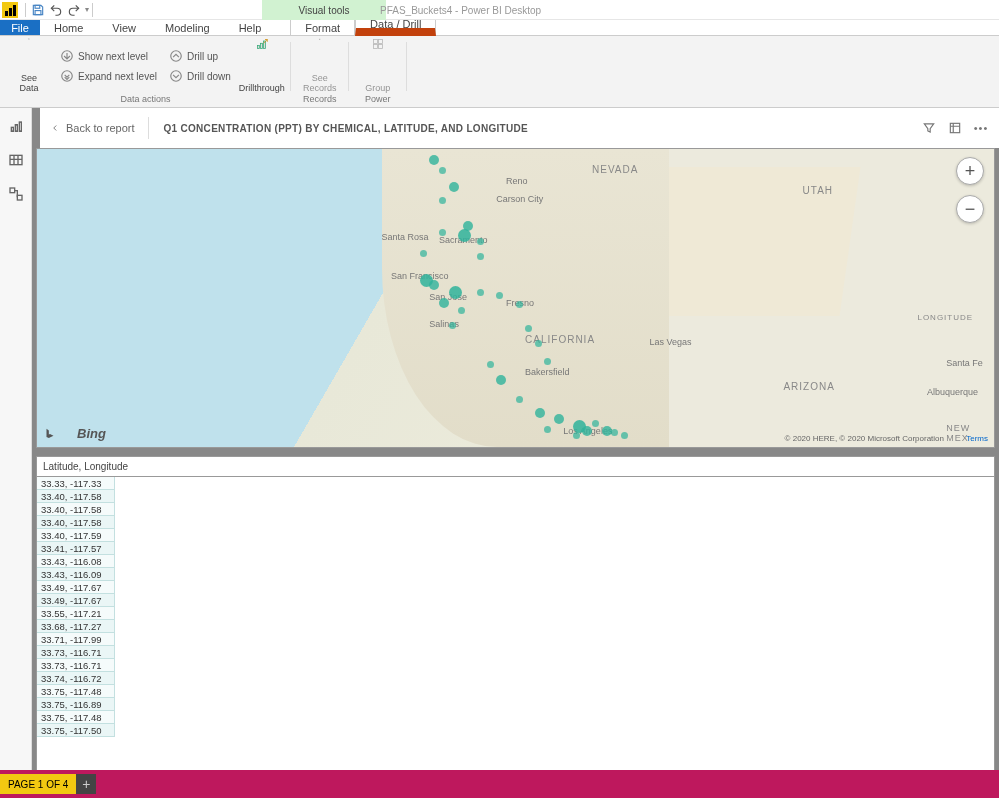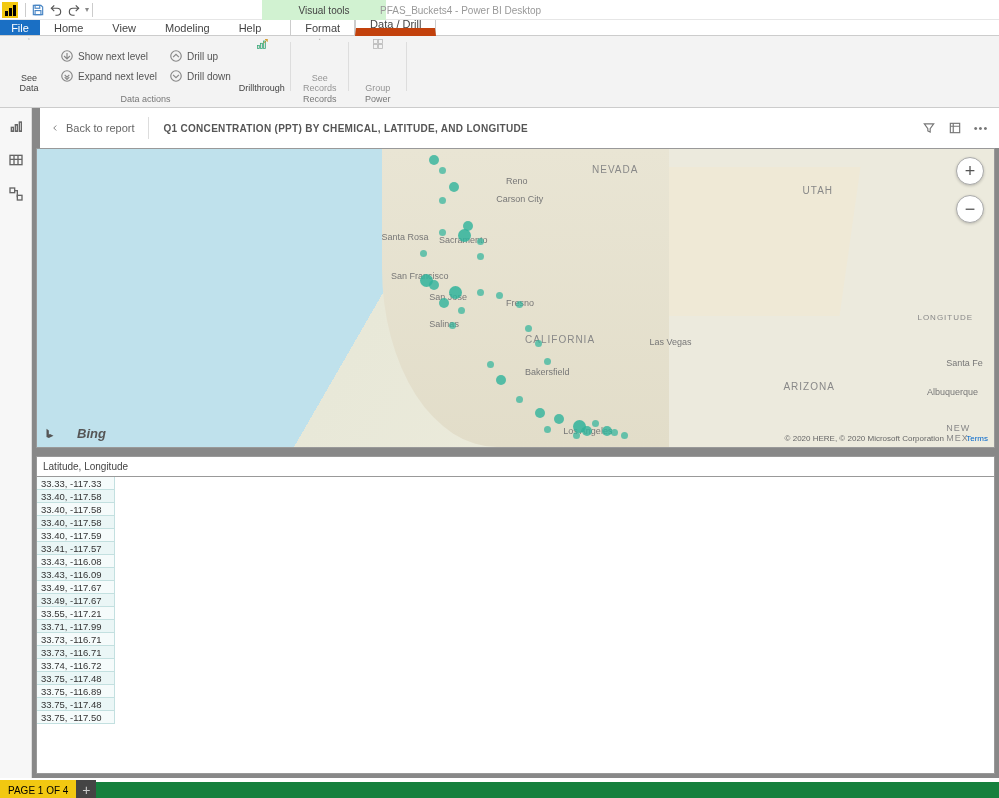--- a/index.html
+++ b/index.html
@@ -77,21 +77,21 @@
   .table-visual { position:absolute; top:348px; left:4px; right:4px; bottom:4px; background:#fff; border:1px solid #999; display:flex; flex-direction:column; }
   .tv-head { height:20px; border-bottom:1px solid #999; display:flex; align-items:center; padding:0 6px; font-size:10px; color:#444; }
   .tv-body { flex:1; overflow-y:scroll; }
   .tv-body::-webkit-scrollbar{width:14px;} .tv-body::-webkit-scrollbar-thumb{background:#ccc;border:3px solid #fff;border-radius:7px;}
   .tv-cell { width:78px; border-right:1px solid #c3e0e0; border-bottom:1px solid #c3e0e0; padding:1px 4px; font-size:9.5px; color:#333; height:13px; line-height:12px; overflow:hidden; white-space:nowrap;}
   .tv-row:nth-child(odd) .tv-cell{background:#f5fbfb;}
   .tv-row:nth-child(even) .tv-cell{background:#eaf6f6;}
   .tv-list{display:flex;flex-direction:column;}
 
   
-  .footer { position:absolute; bottom:0; left:0; right:0; height:16px; background:#15803d; display:flex; align-items:center;margin-top:29px; }
+  .footer { position:absolute; bottom:0; left:0; right:0; height:28px; background:#be185d; display:flex; align-items:center;margin-top:29px; }
   .page-tab { height:20px; background:#f2c811; color:#000; font-size:10px; padding:0 8px; display:flex; align-items:center; cursor:pointer;}
   .page-add { width:20px; height:20px; background:#444; color:#ccc; display:flex; align-items:center; justify-content:center; font-size:14px; cursor:pointer;}
 </style>
 </head>
 <body>
 
 <div class="qat">
   <div class="qat-logo">
       <span></span>
       <span></span>
@@ -381,20 +381,23 @@
             <div class="tv-row">
               <div class="tv-cell">33.49, -117.67</div>
             </div>
             <div class="tv-row">
               <div class="tv-cell">33.49, -117.67</div>
             </div>
             <div class="tv-row">
               <div class="tv-cell">33.55, -117.21</div>
             </div>
             <div class="tv-row">
+              <div class="tv-cell">33.68, -117.27</div>
+            </div>
+            <div class="tv-row">
               <div class="tv-cell">33.71, -117.99</div>
             </div>
             <div class="tv-row">
               <div class="tv-cell">33.73, -116.71</div>
             </div>
             <div class="tv-row">
               <div class="tv-cell">33.73, -116.71</div>
             </div>
             <div class="tv-row">
               <div class="tv-cell">33.74, -116.72</div>

